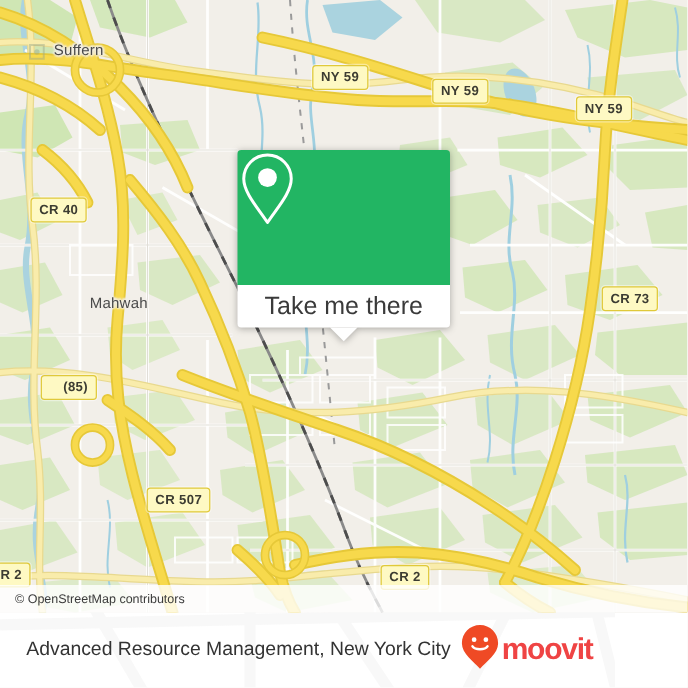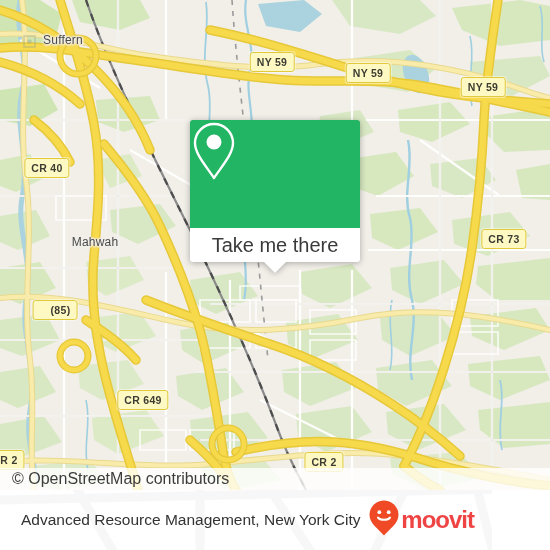--- a/index.html
+++ b/index.html
@@ -84,21 +84,21 @@
 
   
   #attribution {
     position: absolute;
     left: 0; top: 468px;
     width: 550px; height: 22px;
     background: rgba(255,255,255,.80);
     display: flex; align-items: center;
     padding-left: 12px;
     color: #3c3c3c;
-    font-size: 16px;
+    font-size: 10px;
   }
 
   
   #footer {
     position: absolute;
     left: 0; top: 490px;
     width: 492px; height: 60px;
     background: #ffffff;
     overflow: hidden;
   }
@@ -353,21 +353,21 @@
 
     <div class="place" style="left:63px; top:40px;">Suffern</div>
     <div class="place" style="left:95px; top:242px;">Mahwah</div>
 
     <div class="shield" style="left:272px; top:62px;">NY 59</div>
     <div class="shield" style="left:368px; top:73px;">NY 59</div>
     <div class="shield" style="left:483px; top:87px;">NY 59</div>
     <div class="shield" style="left:47px;  top:168px;">CR 40</div>
     <div class="shield" style="left:504px; top:215px;margin-top:24px;">CR 73</div>
     <div class="shield" style="left:55px;  top:310px;padding-left:17px;">(85)</div>
-    <div class="shield" style="left:143px; top:400px;">CR 649</div>
+    <div class="shield" style="left:143px; top:400px;">CR 507</div>
     <div class="shield" style="left:324px; top:462px;">CR 2</div>
     <div class="shield" style="left:5px;   top:460px;">CR 2</div>
 
     <div id="popup">
       <div id="popup-header">
         <span>
           <svg width="48" height="62" viewBox="0 0 48 62" aria-hidden="true">
             <path d="M24 4 C13.5 4 5 12.5 5 23 C5 34 16 46 24 58 C32 46 43 34 43 23 C43 12.5 34.5 4 24 4 Z" fill="none" stroke="#ffffff" stroke-width="2.4" stroke-linejoin="round"></path>
             <circle cx="24" cy="22" r="7.5" fill="#ffffff"></circle>
           </svg>

